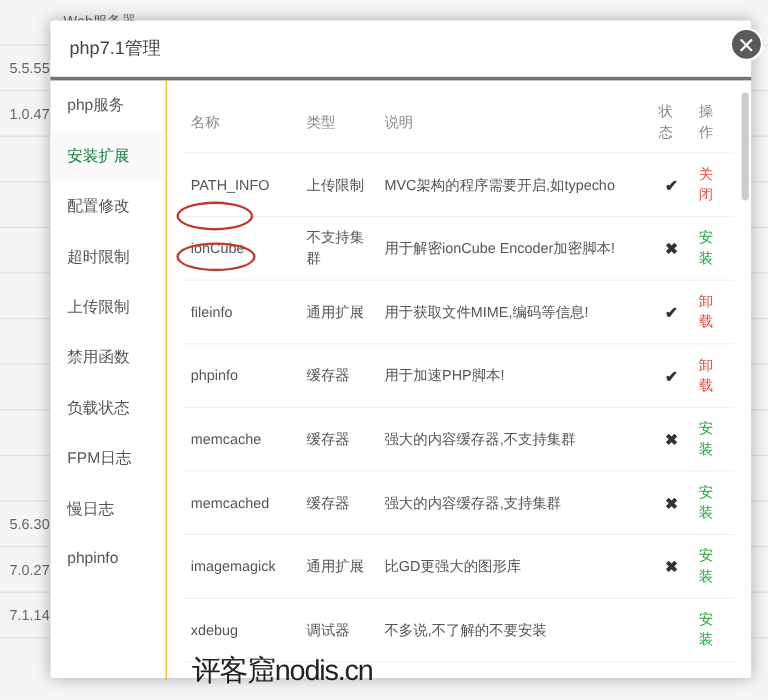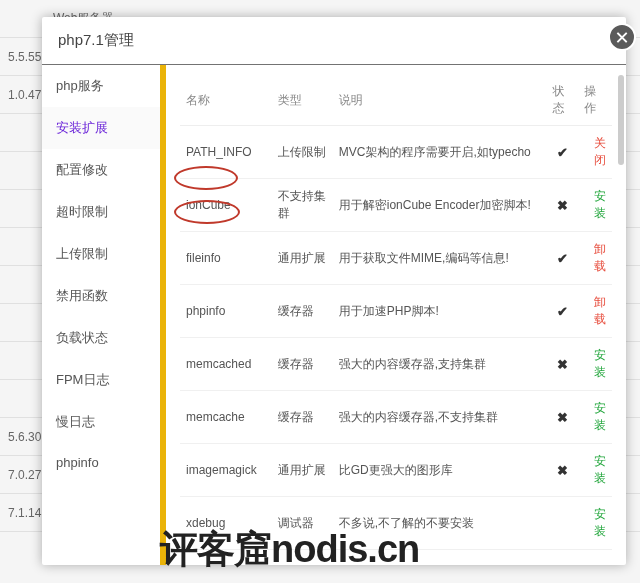--- a/index.html
+++ b/index.html
@@ -2,43 +2,43 @@
 <html><head>
 <meta charset="utf-8">
 <style>
 *{margin:0;padding:0;box-sizing:border-box;font-family:"Microsoft YaHei",Arial,sans-serif}
 body{background:#f5f5f5;width:640px;height:583px;overflow:hidden;position:relative;font-size:13px;color:#555}
 .bg-table{position:absolute;top:0;left:0;width:100%}
 .bg-row{height:38px;border-bottom:1px solid #e0e0e0;padding-left:8px;display:flex;align-items:center;color:#666;font-size:12px}
 .bg-cell1{width:45px}
 .modal{position:absolute;top:17px;left:42px;width:584px;height:548px;background:#fff;box-shadow:0 0 12px rgba(0,0,0,0.3);border-radius:2px}
 .close-btn{position:absolute;top:6px;right:-10px;width:28px;height:28px;background:#5a5a5a;border-radius:50%;color:#fff;text-align:center;line-height:26px;font-size:18px;cursor:pointer;z-index:10;border:2px solid #fff}
-.title{padding:14px 16px;font-size:15px;color:#444;border-bottom:1px solid #737373}
+.title{padding:14px 16px;font-size:15px;color:#444;border-bottom:3px solid #737373}
 .body{display:flex;height:500px}
-.nav{width:124px;border-right:6px solid #eab308;overflow-y:auto}
+.nav{width:97px;border-right:1px solid #eab308;overflow-y:auto}
 .nav-item{padding:12px 14px;font-size:13px;color:#555;cursor:pointer}
-.nav-item.active{color:#6d28d9;background:#fafafa}
+.nav-item.active{color:#15803d;background:#fafafa}
 .content{flex:1;padding:10px 14px 0;position:relative;overflow:hidden}
 .tbl{width:100%;border-collapse:collapse;font-size:12px}
 .tbl th{text-align:left;padding:8px 6px;color:#888;font-weight:normal;border-bottom:1px solid #eee}
 .tbl td{padding:9px 6px;border-bottom:1px solid #f0f0f0;color:#555}
 .col-name{width:92px}
 .col-type{width:62px}
 .col-desc{width:218px}
 .col-status{width:32px;text-align:center}
-.col-op{width:34px;text-align:right}
+.col-op{width:34px;text-align:left}
 .op{cursor:pointer}
 .op-install{color:#20a53a}
 .op-uninstall{color:#e74c3c}
 .op-close{color:#e74c3c}
 .st{font-weight:bold;font-size:13px}
 .st-on{color:#333}
 .st-off{color:#333}
 .circle{position:absolute;border:2px solid #c0392b;border-radius:50%;pointer-events:none}
-.watermark{position:absolute;bottom:8px;left:160px;font-size:38px;font-weight:bold;color:#222;pointer-events:none;letter-spacing:-1px}
+.watermark{position:absolute;bottom:8px;left:160px;font-size:24px;font-weight:normal;color:#222;pointer-events:none;letter-spacing:-1px}
 .scrollbar{position:absolute;right:2px;top:10px;width:6px;height:90px;background:#ccc;border-radius:3px}
 </style>
 </head>
 <body>
 
 <div class="bg-table">
   <div class="bg-row">
       <span class="bg-cell1"></span>
       <span>Web服务器</span>
     </div>
@@ -118,30 +118,30 @@
               <td class="col-op"><span class="op op-uninstall">卸载</span></td>
             </tr>
             <tr>
               <td class="col-name">phpinfo</td>
               <td class="col-type">缓存器</td>
               <td class="col-desc">用于加速PHP脚本!</td>
               <td class="col-status"><span class="st st-on">✔</span></td>
               <td class="col-op"><span class="op op-uninstall">卸载</span></td>
             </tr>
             <tr>
-              <td class="col-name">memcached</td>
+              <td class="col-name">memcache</td>
               <td class="col-type">缓存器</td>
-              <td class="col-desc">强大的内容缓存器,支持集群</td>
+              <td class="col-desc">强大的内容缓存器,不支持集群</td>
               <td class="col-status"><span class="st st-off">✖</span></td>
               <td class="col-op"><span class="op op-install">安装</span></td>
             </tr>
             <tr>
-              <td class="col-name">memcache</td>
+              <td class="col-name">memcached</td>
               <td class="col-type">缓存器</td>
-              <td class="col-desc">强大的内容缓存器,不支持集群</td>
+              <td class="col-desc">强大的内容缓存器,支持集群</td>
               <td class="col-status"><span class="st st-off">✖</span></td>
               <td class="col-op"><span class="op op-install">安装</span></td>
             </tr>
             <tr>
               <td class="col-name">imagemagick</td>
               <td class="col-type">通用扩展</td>
               <td class="col-desc">比GD更强大的图形库</td>
               <td class="col-status"><span class="st st-off">✖</span></td>
               <td class="col-op"><span class="op op-install">安装</span></td>
             </tr>

